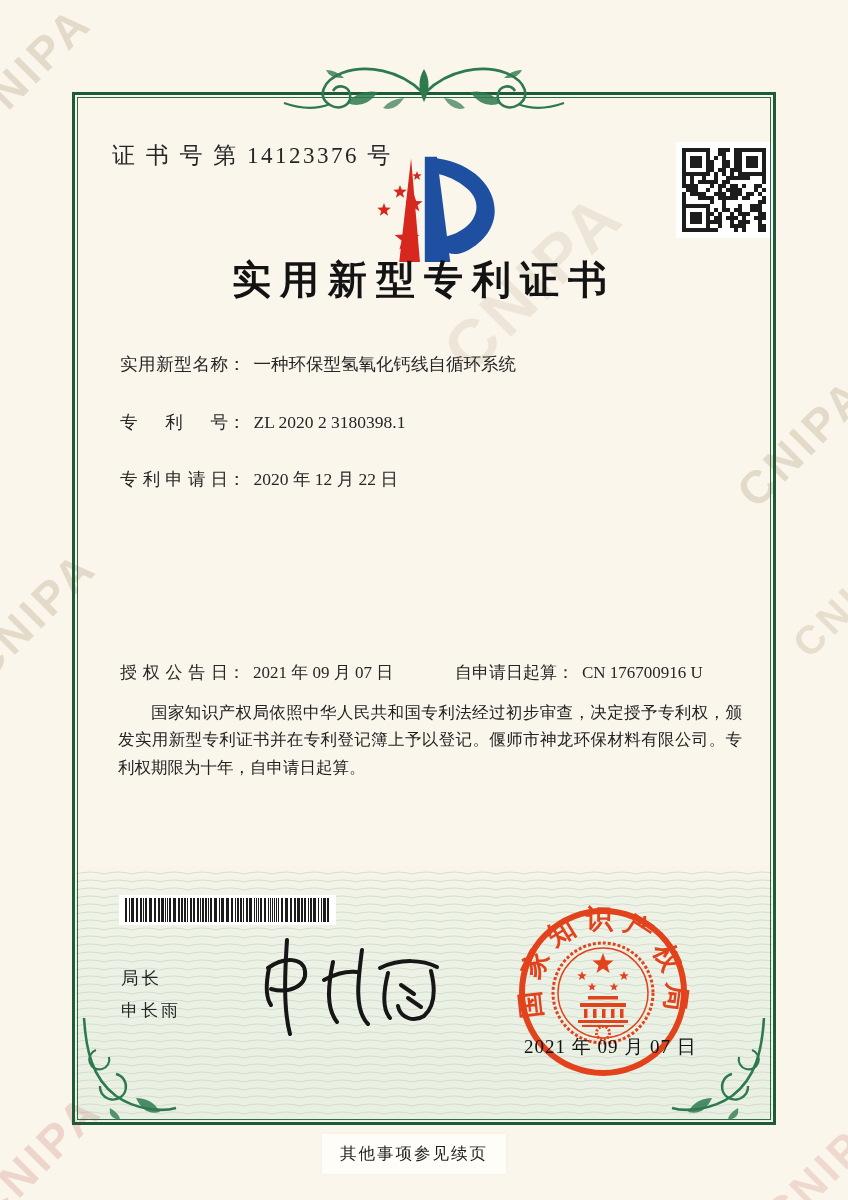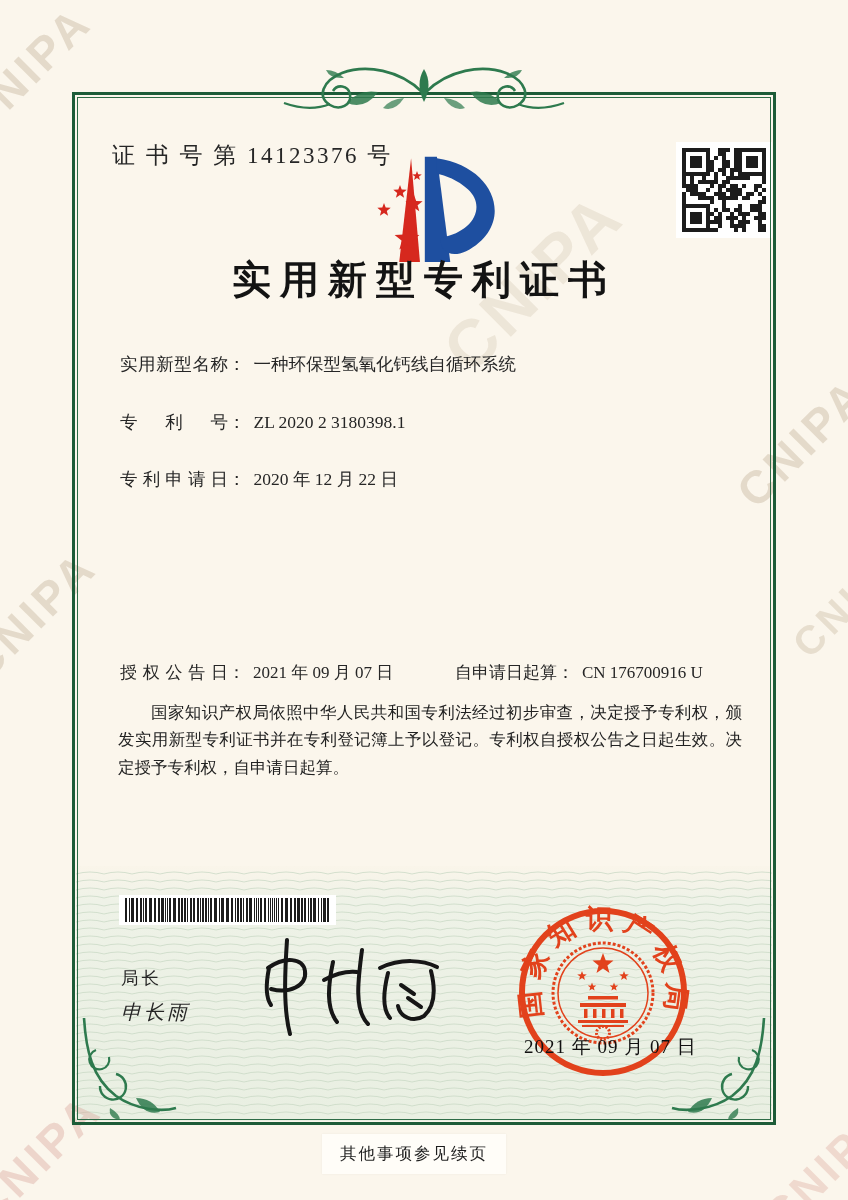--- a/index.html
+++ b/index.html
@@ -37,21 +37,21 @@
   .fcolon{display:inline-block;margin-right:8px;}
   .grant-row{position:absolute;left:120px;top:661px;width:640px;font-size:17px;white-space:nowrap;}
   .grant-right{position:absolute;left:335px;top:0;}
   .paras{position:absolute;left:118px;top:699px;width:624px;font-size:16.5px;line-height:27.4px;
     text-align:justify;color:#222;}
   .paras p{margin:0;text-indent:2em;}
   .barcode{position:absolute;left:119px;top:895px;background:#fff;padding:3px 6px;height:24px;
     display:flex;align-items:stretch;}
   .barcode span{display:block;background:#1b1b1b;height:100%;}
   .sig-title{position:absolute;left:121px;top:966px;font-size:17.5px;letter-spacing:3px;}
-  .sig-name{position:absolute;left:121px;top:999px;font-size:20px;letter-spacing:3px;font-style:italic;}
+  .sig-name{position:absolute;left:121px;top:999px;font-size:17px;letter-spacing:3px;}
   .sig-hand{position:absolute;left:238px;top:928px;}
   .seal{position:absolute;left:503px;top:892px;z-index:6;opacity:.95;}
   .seal-date{position:absolute;left:524px;top:1034px;z-index:6;font-size:19px;color:#111;
     letter-spacing:1px;white-space:nowrap;}
   .page-num{position:absolute;left:0;top:1092px;width:100%;text-align:center;font-size:16px;letter-spacing:2px;color:#222;}
   .cont-note{position:absolute;left:322px;top:1134px;background:#fffdf8;padding:9px 18px;
     font-size:16.5px;letter-spacing:2px;color:#1d1d1d;box-shadow:0 0 2px rgba(0,0,0,.06);}
 </style>
 </head>
 <body>
@@ -170,21 +170,21 @@
         <span class="flabel">专利申请日</span><span class="fcolon">：</span><span class="fvalue">2020 年 12 月 22 日</span>
       </div>
     </div>
 
     <div class="grant-row">
       <span><span class="flabel">授权公告日</span><span class="fcolon">：</span><span>2021 年 09 月 07 日</span></span>
       <span class="grant-right"><span>自申请日起算</span><span class="fcolon">：</span><span>CN 176700916 U</span></span>
     </div>
 
     <div class="paras">
-      <p>国家知识产权局依照中华人民共和国专利法经过初步审查，决定授予专利权，颁发实用新型专利证书并在专利登记簿上予以登记。专利权自授权公告之日起生效。决定授予专利权，自申请日起算。</p>
+      <p>国家知识产权局依照中华人民共和国专利法经过初步审查，决定授予专利权，颁发实用新型专利证书并在专利登记簿上予以登记。偃师市神龙环保材料有限公司。专利权期限为十年，自申请日起算。</p>
     </div>
 
     <div class="barcode" id="barcode">
         <span style="width:2px;margin-right:2px"></span>
         <span style="width:1px;margin-right:1px"></span>
         <span style="width:3px;margin-right:2px"></span>
         <span style="width:2px;margin-right:2px"></span>
         <span style="width:2px;margin-right:1px"></span>
         <span style="width:1px;margin-right:1px"></span>
         <span style="width:2px;margin-right:2px"></span>

